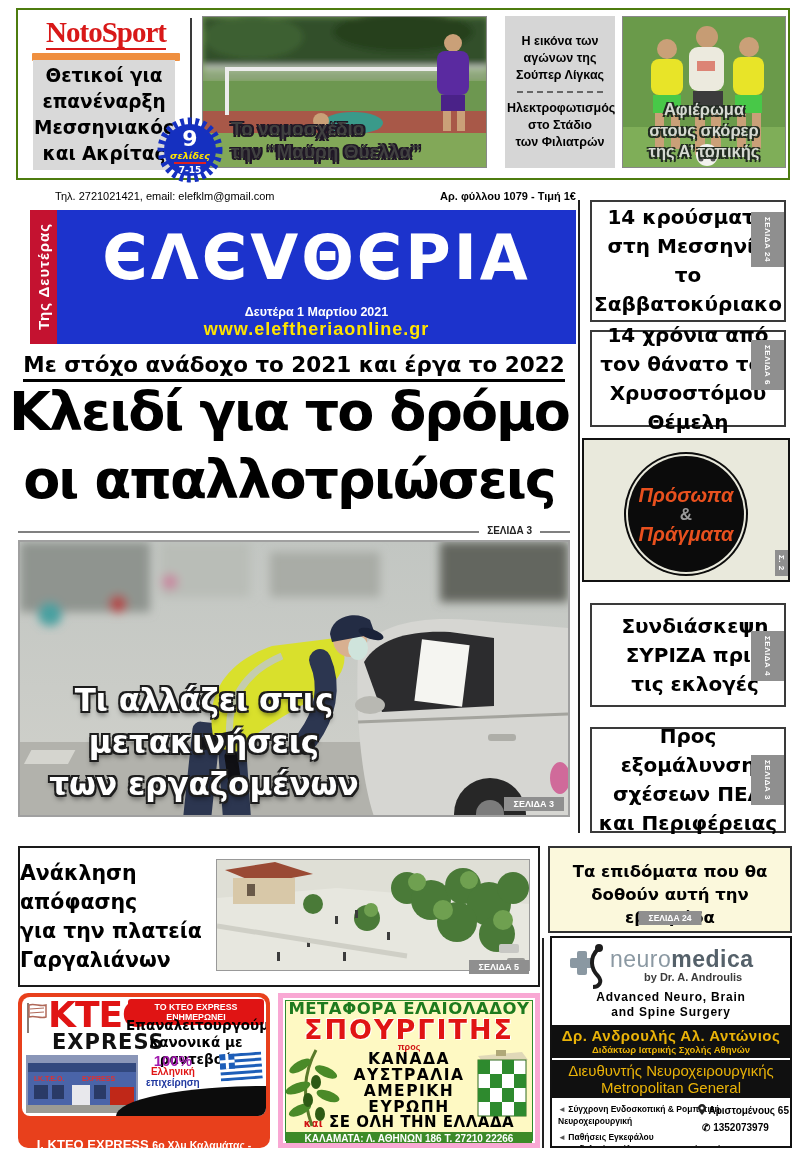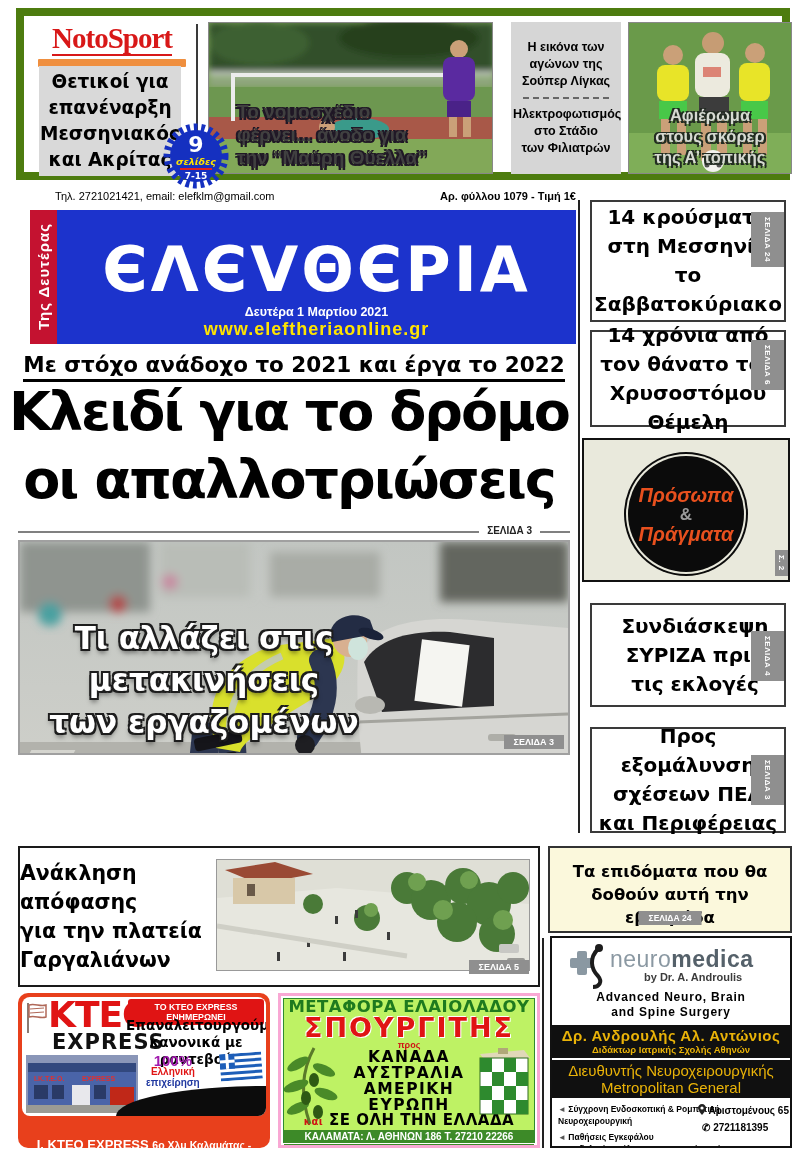--- a/index.html
+++ b/index.html
@@ -2,21 +2,21 @@
 <html><head>
 <meta charset="utf-8">
 <style>
   html,body{margin:0;padding:0;background:#f2f2f0;}
   #page{position:relative;width:800px;height:1150px;background:#ffffff;overflow:hidden;
         font-family:"Liberation Sans",sans-serif;color:#000;}
   .abs{position:absolute;}
   .bx{box-sizing:border-box;}
 
   
-  #top-box{left:16px;top:8px;width:774px;height:172px;border:8px solid #4d7c0f;background:#fff;}
+  #top-box{left:16px;top:8px;width:774px;height:172px;border:2px solid #4d7c0f;background:#fff;}
   #ns-logo{left:14px;top:6px;width:148px;text-align:center;}
   #ns-logo .nslogo-text{display:inline-block;font-family:"Liberation Serif",serif;font-weight:bold;
         font-size:29px;color:#d81818;border-bottom:2px solid #d81818;line-height:32px;letter-spacing:-1px;}
   #ns-logo .nslogo-bar{height:8px;background:#ef8f3f;margin-top:3px;border-radius:1px;}
   #ns-teaser{left:15px;top:50px;width:142px;height:110px;background:#d9d9d9;display:flex;
         flex-direction:column;justify-content:center;text-align:center;font-weight:bold;
         font-size:18.5px;line-height:26px;font-family:"DejaVu Sans",sans-serif;}
   #ns-badge{left:138px;top:106px;width:68px;height:68px;z-index:5;}
   #tdiv1{left:172px;top:8px;width:2px;height:152px;background:#3a3a3a;}
   #photo1{left:184px;top:6px;width:285px;height:152px;overflow:hidden;border:1px solid #888;}
@@ -32,21 +32,21 @@
         color:#d6dad2;text-shadow:-2px -1px 0 #222c22,2px -1px 0 #222c22,-2px 2px 0 #222c22,2px 2px 0 #222c22;}
 
   
   #contact-left{left:55px;top:190px;font-size:11px;font-weight:normal;}
   #contact-right{left:350px;top:190px;width:226px;text-align:right;font-size:11px;font-weight:bold;}
   #masthead{left:30px;top:210px;width:546px;height:134px;background:#1c33cc;}
   #mast-strip{left:0;top:0;bottom:0;width:27px;background:#c41230;display:flex;align-items:center;justify-content:center;}
   #mast-strip span{writing-mode:vertical-rl;transform:rotate(180deg);color:#fff;font-weight:bold;
         font-size:15px;letter-spacing:1px;}
   #mast-title{left:27px;right:0;top:4px;text-align:center;color:#fff;font-family:"DejaVu Sans",sans-serif;
-        font-weight:bold;font-size:62px;line-height:88px;letter-spacing:3px;margin-top:12px;}
+        font-weight:bold;font-size:62px;line-height:88px;letter-spacing:3px;}
   #mast-date{left:27px;right:0;top:95px;text-align:center;color:#fff;font-weight:bold;font-size:12.5px;}
   #mast-url{left:27px;right:0;top:109px;text-align:center;color:#ffe400;font-weight:bold;font-size:18px;letter-spacing:1px;}
 
   
   .sb-box{left:590px;width:196px;border:2px solid #3a3a3a;background:#fff;display:flex;flex-direction:column;
         justify-content:center;text-align:center;font-weight:bold;font-size:20px;line-height:29px;
         font-family:"DejaVu Sans",sans-serif;}
   #sb1{top:200px;height:122px;}
   #sb2{top:330px;height:97px;}
   #sb3{top:603px;height:104px;padding-left:14px;}
@@ -66,21 +66,21 @@
   #kicker-wrap{left:18px;top:352px;width:552px;text-align:center;}
   #kicker-wrap span{display:inline-block;font-weight:bold;font-size:21.5px;border-bottom:3px solid #000;
         padding-bottom:2px;font-family:"DejaVu Sans",sans-serif;}
   #headline{left:0px;top:378px;width:578px;text-align:center;font-family:"DejaVu Sans",sans-serif;
         font-weight:bold;font-size:54px;line-height:68px;letter-spacing:-2px;}
   #lead-divider{left:18px;top:531px;width:552px;border-top:2px solid #808080;}
   #lead-divider span{position:absolute;top:-8px;right:30px;background:#fff;padding:0 8px;
         font-size:10px;font-weight:bold;color:#222;}
 
   
-  #main-photo{left:18px;top:540px;width:552px;height:215px;border:2px solid #a0a0a0;overflow:hidden;background:#c6c8c4;}
+  #main-photo{left:18px;top:540px;width:552px;height:277px;border:2px solid #a0a0a0;overflow:hidden;background:#c6c8c4;}
   #main-cap{left:4px;bottom:10px;width:360px;text-align:center;font-weight:bold;font-size:31px;line-height:42px;
         color:#fff;font-family:"DejaVu Sans",sans-serif;
         text-shadow:-2px -2px 0 #1d1d1d,2px -2px 0 #1d1d1d,-2px 2px 0 #1d1d1d,2px 2px 0 #1d1d1d,0 4px 5px rgba(0,0,0,.5);}
   .gray-tag{background:#8f8f8f;color:#fff;font-size:9px;font-weight:bold;padding:2px 10px;}
 
   
   #plateia{left:18px;top:846px;width:522px;height:141px;border:2px solid #1a1a1a;background:#fff;}
   #plateia-text{left:0;top:0;bottom:0;width:194px;display:flex;flex-direction:column;justify-content:center;
         text-align:left;font-weight:bold;font-size:20.5px;line-height:29px;font-family:"DejaVu Sans",sans-serif;}
   #plateia-photo{left:196px;top:11px;width:314px;height:112px;border:1px solid #999;overflow:hidden;}
@@ -125,21 +125,21 @@
   #kt-100 .p2{color:#e01414;font-weight:bold;font-size:10px;}
   #kt-100 .p3{color:#2038a0;font-weight:bold;font-size:10px;}
   #kt-flag{position:absolute;right:4px;top:56px;}
   #kt-swoosh{position:absolute;right:0;bottom:0;width:150px;height:30px;background:#0c0c0c;
         border-top-left-radius:100% 100%;}
   #kt-bottom{text-align:center;color:#fff;padding-top:20px;line-height:18px;}
   #kt-bottom .l1{font-size:13px;font-weight:bold;}
   #kt-bottom .l1 .loc{font-size:10.5px;}
 
   
-  #spourg{left:278px;top:993px;width:262px;height:155px;background:#bef264;border:3px solid #f9a8d4;
+  #spourg{left:278px;top:993px;width:262px;height:155px;background:#fef9c3;border:5px solid #f9a8d4;
         box-shadow:inset 0 0 0 2px #fff,inset 0 0 0 3px #2e8a2e;text-align:center;overflow:hidden;}
   #sp-title{margin-top:2px;color:#1e7a1e;font-weight:bold;font-size:16.5px;line-height:17px;letter-spacing:0.5px;
         font-family:"DejaVu Sans",sans-serif;}
   #sp-brand{color:#e01414;font-weight:bold;font-size:27px;line-height:26px;letter-spacing:2px;
         font-family:"DejaVu Sans",sans-serif;text-shadow:1px 1px 0 #fff,-1px -1px 0 #fff;}
   #sp-pros{color:#d01414;font-weight:bold;font-size:9px;line-height:8px;}
   .sp-dest{font-weight:bold;font-size:15.5px;line-height:16px;letter-spacing:1.5px;font-family:"DejaVu Sans",sans-serif;}
   #sp-last{font-weight:bold;font-size:15px;line-height:15px;letter-spacing:0.5px;font-family:"DejaVu Sans",sans-serif;}
   #sp-last .kai{color:#d01414;font-size:10px;}
   .sp-band{background:#3d8a28;color:#fff;font-weight:bold;font-size:10px;line-height:11px;margin:1px 3px 0 3px;padding:1px 0;}
@@ -198,21 +198,20 @@
         <ellipse cx="150" cy="106" rx="30" ry="11" fill="#3a9a8a"></ellipse>
         <circle cx="118" cy="104" r="8" fill="#caa078"></circle>
         <circle cx="250" cy="26" r="9" fill="#caa078"></circle>
         <rect x="234" y="34" width="32" height="44" rx="8" fill="#5a2aa0"></rect>
         <rect x="238" y="78" width="24" height="16" fill="#4a2288"></rect>
         <rect x="240" y="94" width="8" height="20" fill="#caa078"></rect>
         <rect x="254" y="94" width="8" height="20" fill="#caa078"></rect>
       </svg>
       <div class="abs ph-cap1">
         <div>Το νομοσχέδιο</div>
-        <div>φέρνει... άνοδο για</div>
         <div>την “Μαύρη Θύελλα”</div>
       </div>
     </div>
 
     <div id="infobox" class="abs bx">
       <div>
         <div>Η εικόνα των</div>
         <div>αγώνων της</div>
         <div>Σούπερ Λίγκας</div>
       </div>
@@ -471,21 +470,21 @@
       </div>
       <div id="nm-addr">
         <svg width="8" height="11" viewBox="0 0 8 11" style="vertical-align:-1px;">
           <path d="M4,0 C6.2,0 8,1.8 8,4 C8,6.8 4,11 4,11 C4,11 0,6.8 0,4 C0,1.8 1.8,0 4,0 Z" fill="#222"></path>
           <circle cx="4" cy="4" r="1.6" fill="#fff"></circle>
         </svg>
         <span>Αριστομένους 65</span>
       </div>
       <div id="nm-phone">
         <span>✆</span>
-        <span>2721181395</span>
+        <span>1352073979</span>
       </div>
     </div>
     <div id="nm-email">
       <span>✉</span>
       <span>theneuromedicacenter@gmail.com</span>
     </div>
   </div>
 
   <div id="kteo" class="abs bx">
     <div id="kt-inner">

